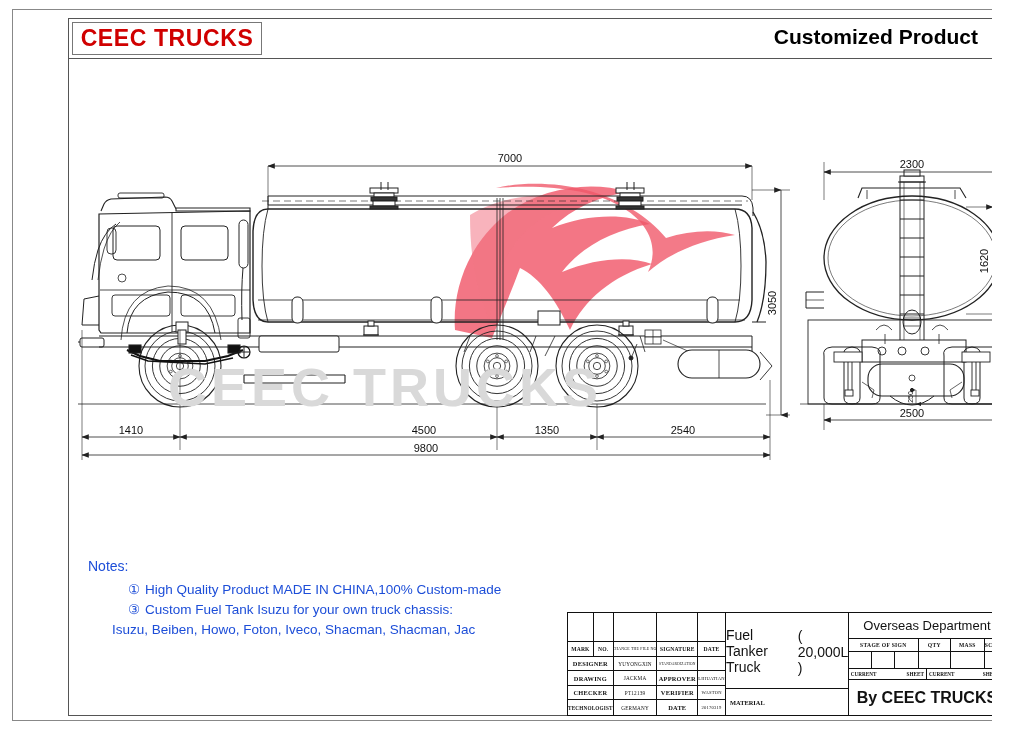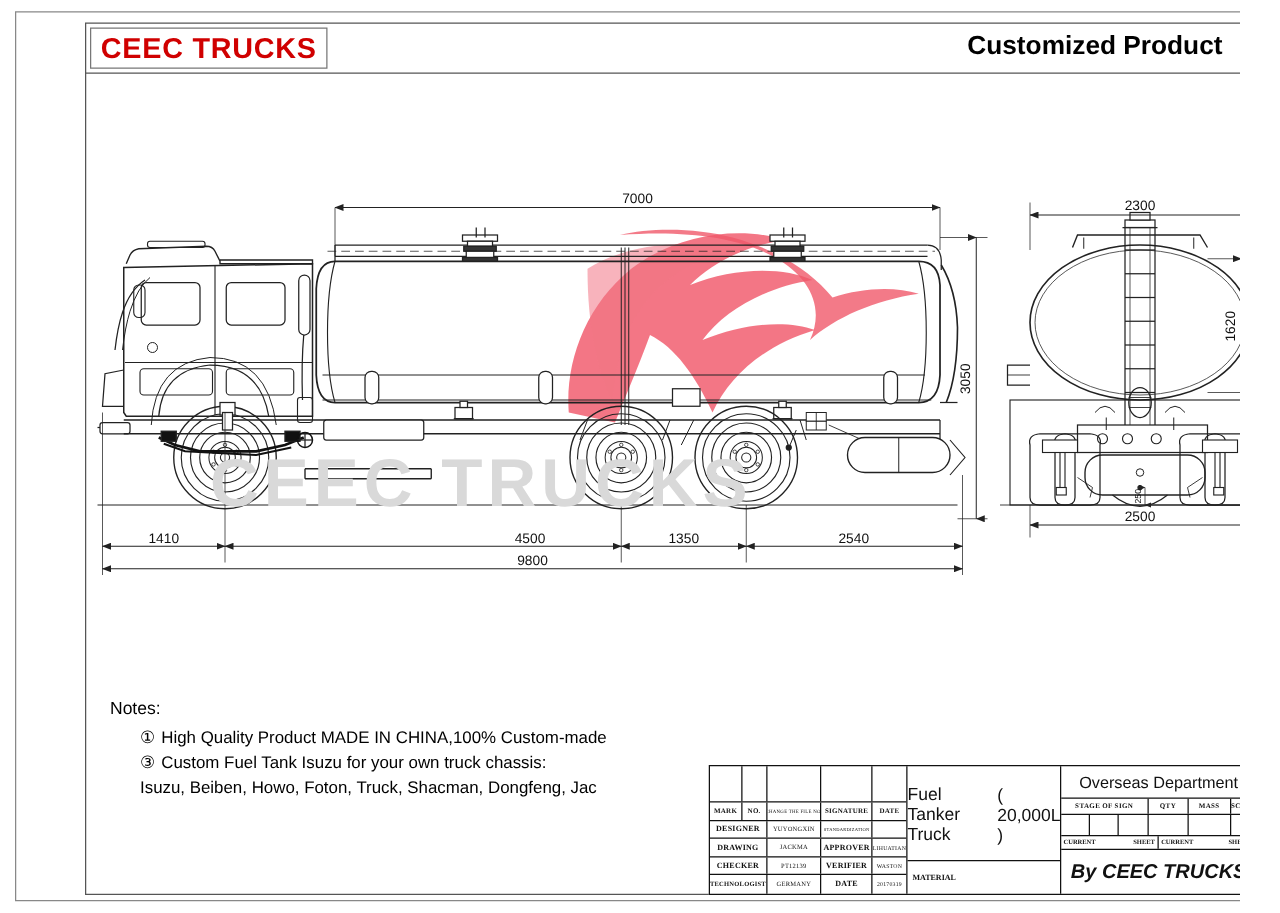--- a/index.html
+++ b/index.html
@@ -72,25 +72,25 @@
     color: #d9d9d9;
     letter-spacing: 4px;
     font-family: "Liberation Sans", sans-serif;
     user-select: none;
   }
   
   .notes {
     position: absolute;
     left: 88px; top: 556px;
     font-size: 13.5px;
-    color: #000000;
+    color: #1d4ed8;
     line-height: 20px;
   }
   .notes .hdr { margin-bottom: 4px; font-size: 14px; }
-  .notes .row { white-space: nowrap; margin-left: 24px; }
+  .notes .row { white-space: nowrap; margin-left: 40px; }
   .notes .num { display: inline-block; width: 17px; }
   .notes .brands { margin-left: 24px; white-space: nowrap; }
   
   .tb {
     position: absolute;
     left: 567px; top: 612px;
     width: 439px; height: 104px;
     border: 1.4px solid #111;
     display: flex;
     background: #fff;
@@ -146,21 +146,21 @@
   .tb-r3 > div { border-right: 1px solid #111; }
   .tb-r3 > div:last-child { border-right: none; }
   .sc1 { width: 23px; } .sc2 { width: 23px; } .sc3 { width: 24px; }
   .tb-r4 { height: 11px; display: flex; border-bottom: 1.2px solid #111; }
   .tb-r4 > div { position: relative; font-size: 5.2px; font-family: "Liberation Serif", serif; font-weight: bold; color:#111;}
   .tb-r4 .half { width: 50%; border-right: 1px solid #111; }
   .tb-r4 .half:last-child { border-right: none; }
   .tb-r4 .lft { position: absolute; left: 2px; top: 2px; }
   .tb-r4 .rgt { position: absolute; right: 2px; top: 2px; }
   .tb-r5 { flex: 1; display: flex; align-items: center; justify-content: center; }
-  .tb-r5 span { font-size: 16px; font-weight: bold; color: #111; font-style: italic; }
+  .tb-r5 span { font-size: 16px; font-weight: bold; color: #111; }
 </style>
 </head>
 <body>
 
 <div id="page">
 
   <div class="outer-border"></div>
   <div class="inner-border"></div>
   <div class="title-bar"></div>
 
@@ -520,21 +520,21 @@
   <div class="wm-text">CEEC TRUCKS</div>
 
   <div class="notes">
     <div class="hdr">Notes:</div>
     <div class="row">
       <span class="num">①</span><span>High Quality Product MADE IN CHINA,100% Custom-made</span>
     </div>
     <div class="row">
       <span class="num">③</span><span>Custom Fuel Tank Isuzu for your own truck chassis:</span>
     </div>
-    <div class="brands">Isuzu, Beiben, Howo, Foton, Truck, Shacman, Dongfeng, Jac</div>
+    <div class="brands">Isuzu, Beiben, Howo, Foton, Iveco, Shacman, Shacman, Jac</div>
   </div>
 
   <div class="tb">
 
     <div class="tb-left">
       <div class="blank-rows">
         <div class="bc1"></div>
           <div class="bc2"></div>
           <div class="bc3"></div>
           <div class="bc4"></div>

